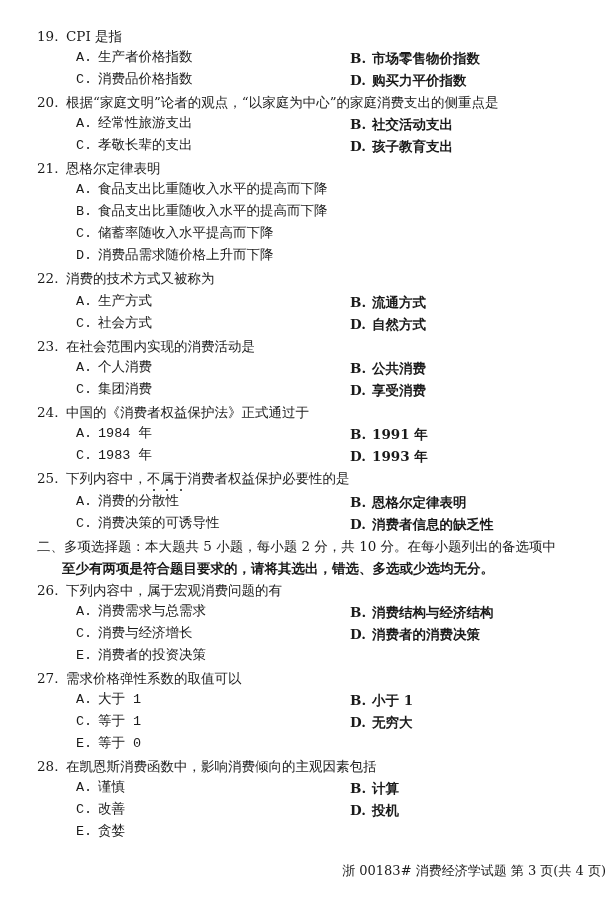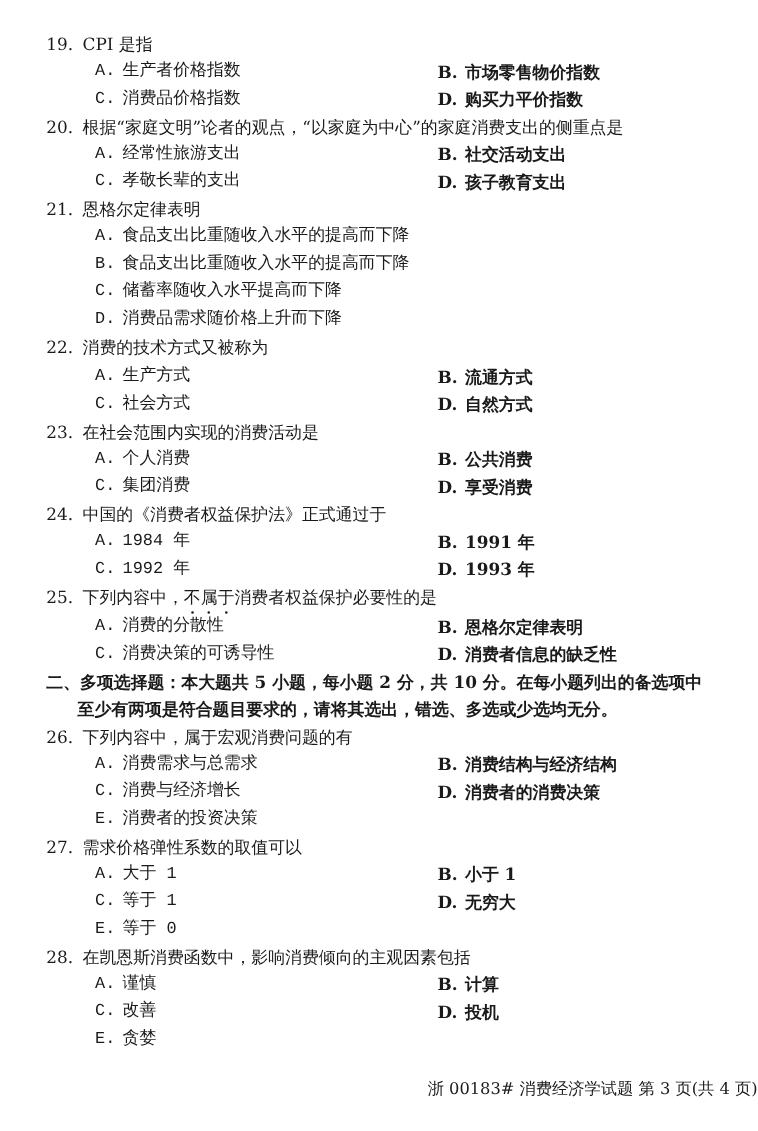--- a/index.html
+++ b/index.html
@@ -8,21 +8,21 @@
     font-family: "DejaVu Serif", "Liberation Serif", serif;
     color: #1a1a1a; font-size: 13.5px;
   }
   .page { position: absolute; left: 0; top: 0; width: 606px; height: 684px; }
   .line { position: absolute; white-space: nowrap; line-height: 18px; height: 18px; }
   .qnum { position: absolute; left: 37px; }
   .qtext { position: absolute; left: 66px; }
   .optA { position: absolute; left: 76px; font-family: Liberation Mono, monospace; }
   .optB { position: absolute; left: 350px; font-weight: bold; }
   .opt-letter { display: inline-block; width: 22px; }
-  .sec { position: absolute; left: 37px; font-weight: bold; white-space: nowrap; }
+  .sec { position: absolute; left: 37px; font-weight: normal; white-space: nowrap; }
   .sec2 { position: absolute; left: 62px; font-weight: bold; white-space: nowrap; }
   .emph { position: relative; }
   .emph::after {
     content: "";
     position: absolute; left: 50%; bottom: -5px; width: 2px; height: 2px;
     background: #1a1a1a; border-radius: 50%; transform: translateX(-50%);
   }
   .footer { position: absolute; left: 0; width: 606px; text-align: right; top: 862px; font-size: 13px; }
 </style>
 </head>
@@ -101,21 +101,21 @@
 
   <div class="line" style="top:403px">
     <span class="qnum">24.</span>
     <span class="qtext">中国的《消费者权益保护法》正式通过于</span>
   </div>
   <div class="line" style="top:425px">
     <span class="optA"><span class="opt-letter">A.</span><span>1984 年</span></span>
     <span class="optB"><span class="opt-letter">B.</span><span>1991 年</span></span>
   </div>
   <div class="line" style="top:447px">
-    <span class="optA"><span class="opt-letter">C.</span><span>1992 年</span></span>
+    <span class="optA"><span class="opt-letter">C.</span><span>1983 年</span></span>
     <span class="optB"><span class="opt-letter">D.</span><span>1993 年</span></span>
   </div>
 
   <div class="line" style="top:469px">
     <span class="qnum">25.</span>
     <span class="qtext"><span>下列内容中，</span><span class="emph">不</span><span class="emph">属</span><span class="emph">于</span><span>消费者权益保护必要性的是</span></span>
   </div>
   <div class="line" style="top:493px">
     <span class="optA"><span class="opt-letter">A.</span><span>消费的分散性</span></span>
     <span class="optB"><span class="opt-letter">B.</span><span>恩格尔定律表明</span></span>

